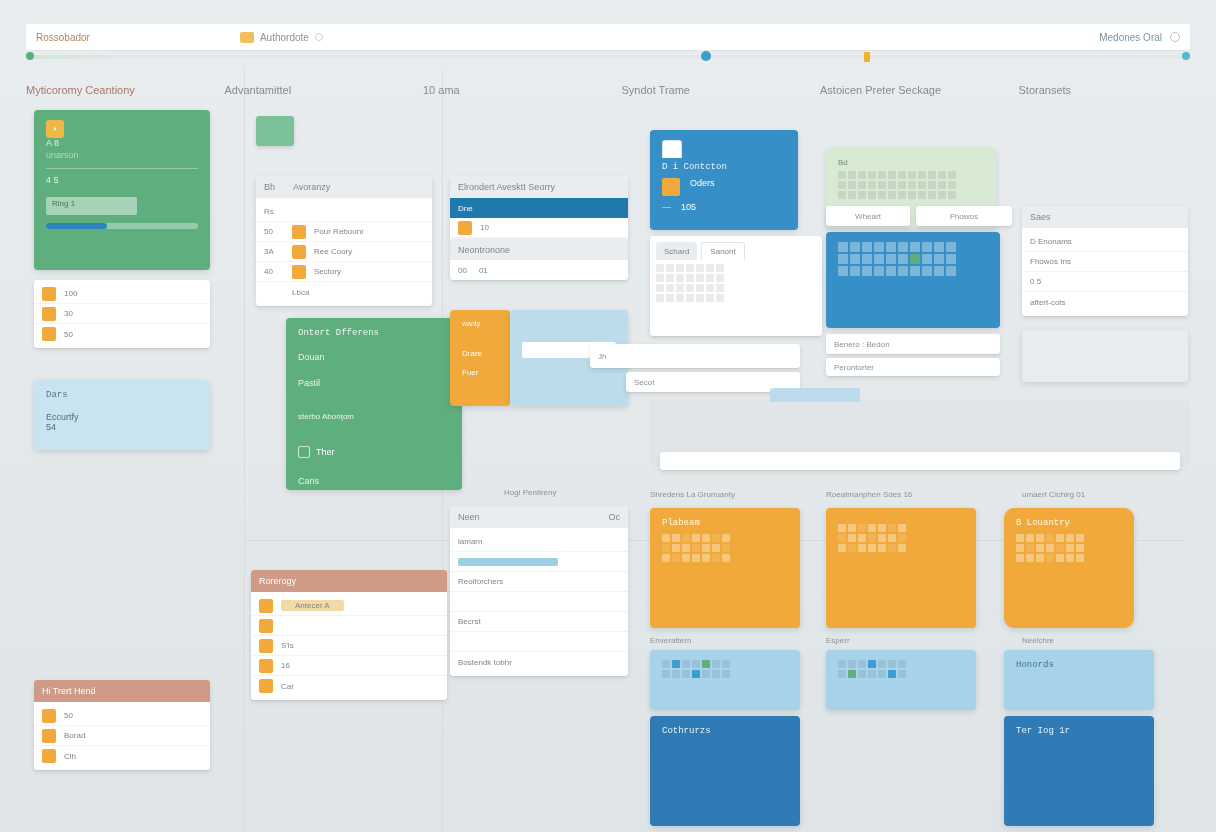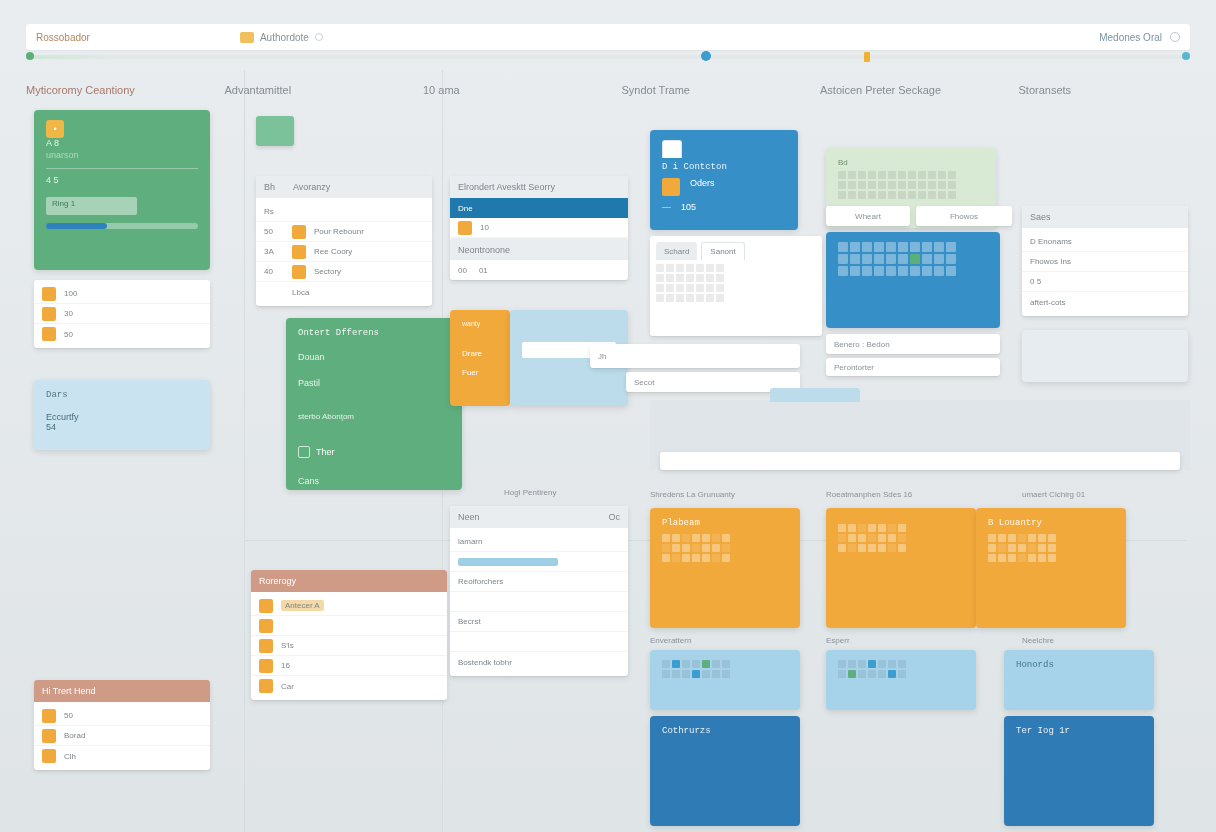--- a/index.html
+++ b/index.html
@@ -248,21 +248,21 @@
     </div>
     <div style="height:18px"></div>
     <div class="line">Cans</div>
   </div>
 
   <div class="card" style="left:251px; top:570px; width:196px;">
     <div class="card-head" style="background:#cf9b87;color:#fff">Rorerogy</div>
     <div class="card-body">
       <div class="row">
           <span class="sq orange"></span>
-          <span style="background:#f3d9a5;padding:1px 4px;border-radius:2px">Antecer A</span>
+          <span style="background:#f3d9a5;padding:1px 14px;border-radius:2px">Antecer A</span>
         </div>
       <div class="row">
           <span class="sq orange"></span>
           <span></span>
         </div>
       <div class="row">
           <span class="sq orange"></span>
           <span>S'ls</span>
         </div>
       <div class="row">
@@ -597,21 +597,21 @@
         </div>
       <div class="row">
           <span>aftert-cots</span>
         </div>
     </div>
   </div>
 
   <div class="panel" style="position:absolute; left:1022px; top:330px; width:166px; height:52px; background:#e6ecef;"></div>
 
   <div class="txt" style="position:absolute; left:1022px; top:490px;">umaert Clchirg 01</div>
-  <div class="panel gold" style="position:absolute; left:976px; top:508px; width:150px; height:120px;">
+  <div class="panel gold" style="position:absolute; left:1004px; top:508px; width:130px; height:120px;border-radius:10px;">
     <h6>B Louantry</h6>
     <div class="minigrid" style="margin-top:6px">
       <i></i>
         <i></i>
         <i></i>
         <i class="off"></i>
         <i></i>
         <i></i>
         <i></i>
       <i></i>

